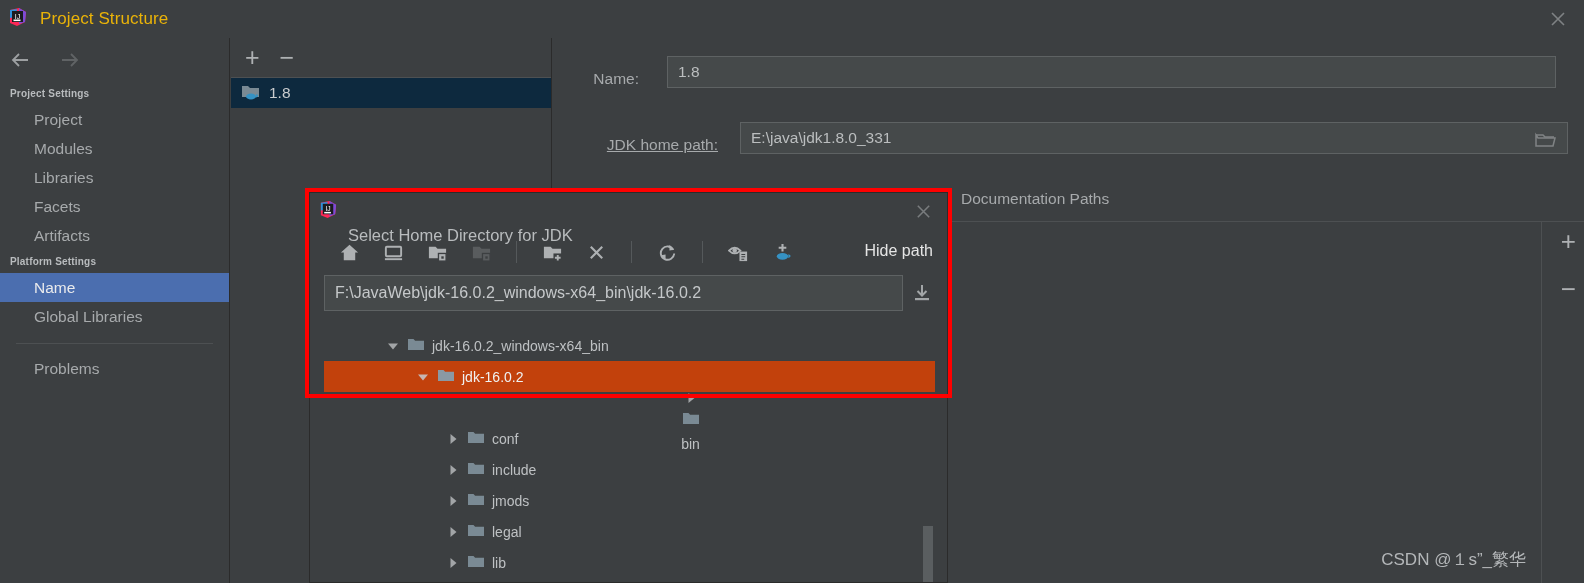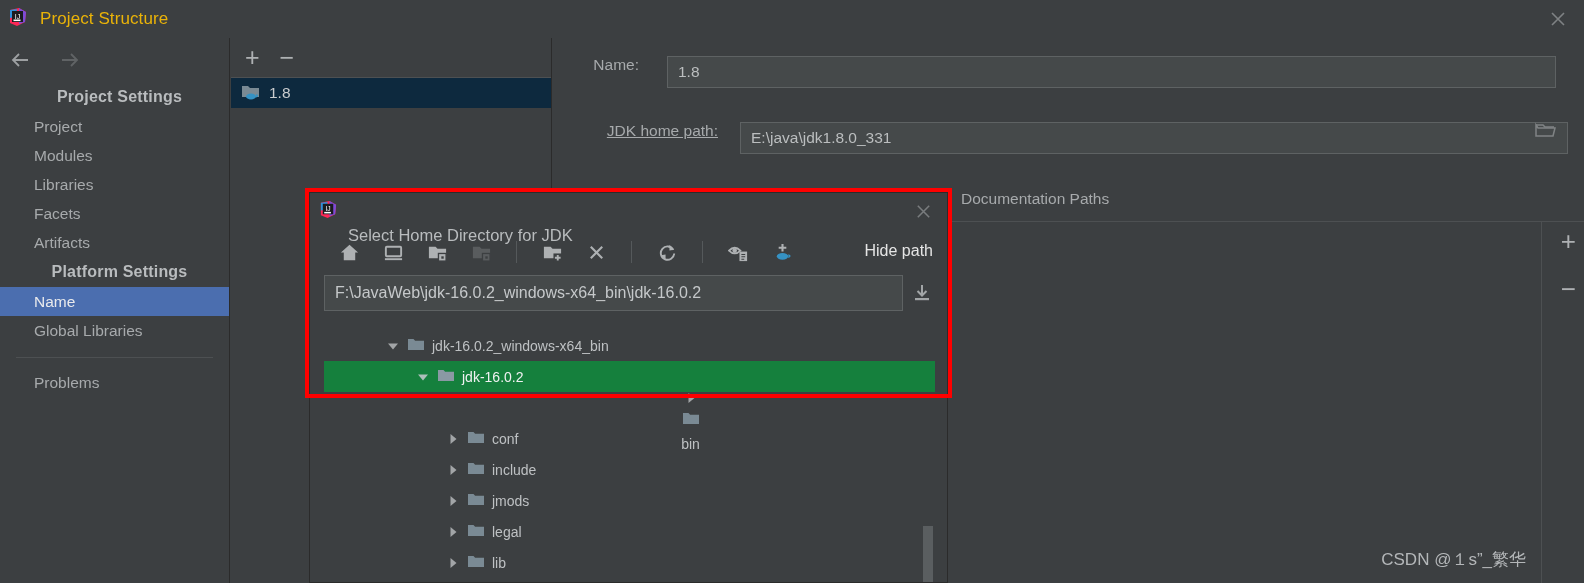--- a/index.html
+++ b/index.html
@@ -39,22 +39,22 @@
     background: #3c3f41;
     border-right: 1px solid #2b2b2b;
   }
   .nav-arrows {
     height: 44px; display: flex; align-items: center; padding-left: 8px; gap: 22px;
   }
   .navbtn { width: 26px; height: 22px; opacity: .8; }
   .navbtn.fwd { opacity: .45; }
 
   .sec-head {
-    font-size: 16px; font-weight: bold; color: #b9bcbe;
-    padding: 6px 0 6px 10px; letter-spacing: .2px; text-align: center;
+    font-size: 10px; font-weight: bold; color: #b9bcbe;
+    padding: 6px 0 6px 10px; letter-spacing: .2px;
   }
   .nav-item {
     font-size: 15.5px; color: #a7aaac;
     padding: 5.5px 0 5.5px 34px;
     white-space: nowrap;
   }
   .nav-item.selected {
     background: #4b6eaf; color: #e9eaec;
   }
   .sb-divider {
@@ -78,21 +78,21 @@
     background: #0d293e; padding-left: 10px; gap: 8px;
   }
   .sdk-row .label { font-size: 15.5px; color: #c9ccce; }
 
   
   .detail {
     position: absolute; left: 553px; top: 38px;
     width: 1031px; height: 545px;
     background: #3c3f41;
   }
-  .field-row { display: flex; align-items: flex-start; padding: 0 28px; }
+  .field-row { display: flex; align-items: flex-end; padding: 0 28px; }
   .field-label {
     font-size: 15.5px; color: #a7aaac; text-align: right;
   }
   .txtfield {
     background: #45494a; border: 1px solid #5e6263;
     color: #bbbebf; font-size: 15.5px;
     padding: 6px 10px; height: 32px; display: flex; align-items: center;
   }
   .browse-ico { margin-left: -34px; width: 22px; opacity: .55; }
 
@@ -174,21 +174,21 @@
 
   .tree {
     position: absolute; left: 14px; top: 137px;
     width: 611px; height: 254px;
     background: #3c3f41; overflow: hidden;
   }
   .trow {
     height: 31px; display: flex; align-items: center; gap: 7px;
     font-size: 14px; color: #bec1c3; white-space: nowrap;
   }
-  .trow.sel { background: #15803d; color: #f0f1f2; }
+  .trow.sel { background: #c2410c; color: #f0f1f2; }
   .twist { width: 14px; display: flex; justify-content: center; opacity: .85; }
   .tscroll {
     position: absolute; right: 2px; bottom: 0px;
     width: 10px; height: 58px; background: #5a5e60;
   }
 </style>
 </head>
 <body>
 
 <div id="root">

